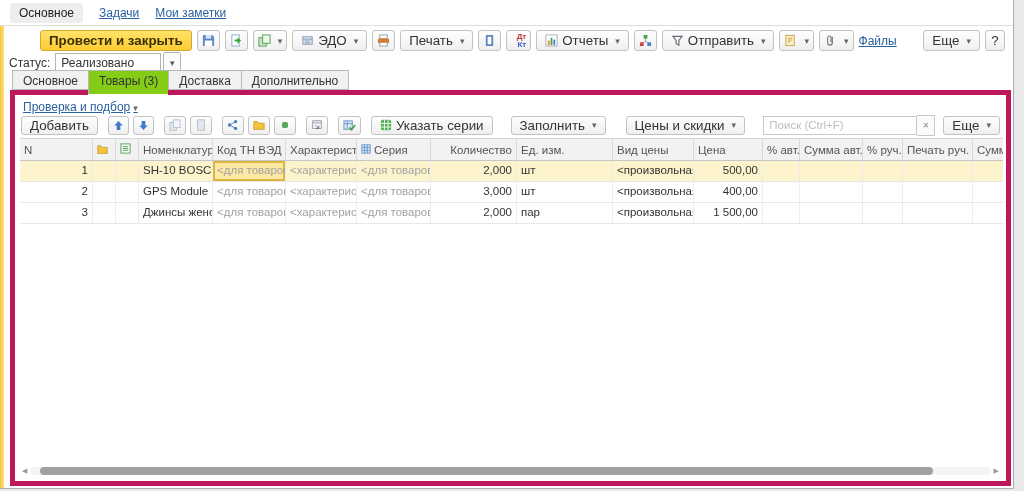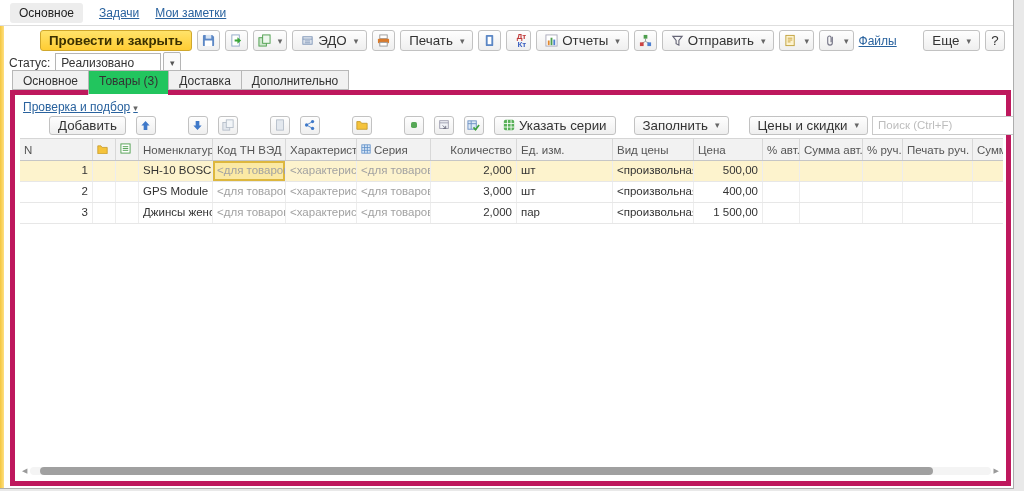--- a/index.html
+++ b/index.html
@@ -29,27 +29,27 @@
   .status-row{position:absolute;left:9px;top:53px;height:20px;display:flex;align-items:center;gap:5px;}
   .combo{display:flex;align-items:center;}
   .combo .field{width:94px;height:18px;border:1px solid #b5b5b5;padding:0 5px;line-height:18px;background:#fff;}
   .combo .drop{width:16px;height:20px;border:1px solid #b5b5b5;border-radius:2px;margin-left:2px;
     display:flex;align-items:center;justify-content:center;background:#fafafa;cursor:pointer;}
   .combo .drop::after{content:"▾";font-size:9px;color:#555;}
   
   .tabstrip{position:absolute;left:12px;top:70px;right:8px;height:20px;display:flex;}
   .tab{padding:3px 10px;border:1px solid #b8b8b8;border-right:none;background:#f1f1f1;color:#333;cursor:pointer;}
   .tab:last-child{border-right:1px solid #b8b8b8;}
-  .tab.on{background:#22c55e;position:relative;z-index:3;border-bottom:1px solid #fff;height:17px;}
+  .tab.on{background:#84cc16;position:relative;z-index:3;border-bottom:1px solid #fff;height:17px;}
   
   .pane{position:absolute;left:10px;right:2px;top:90px;bottom:2px;background:#fff;
     border:5px solid #be185d;z-index:2;}
   .check-link{position:absolute;left:8px;top:5px;}
   .tblbar{position:absolute;left:6px;top:19px;right:6px;height:22px;display:flex;align-items:center;gap:4px;}
-  .sm{height:19px;margin-left:28px;}
+  .sm{height:19px;}
   .gap6{margin-left:6px;}
   .search-wrap{margin-left:auto;display:flex;align-items:center;}
   .search-input{width:142px;height:17px;border:1px solid #c9c9c9;padding:0 5px;font:11.5px "Liberation Sans",sans-serif;color:#333;}
   .search-input::placeholder{color:#bdbdbd;}
   .clear-btn{width:17px;height:19px;border:1px solid #c9c9c9;border-left:none;background:#fbfbfb;
     display:flex;align-items:center;justify-content:center;cursor:pointer;}
   .clear-btn::after{content:"✕";font-size:8px;color:#888;}
   .more2{margin-left:8px;}
   
   .grid{position:absolute;left:5px;top:43px;right:3px;bottom:20px;overflow:hidden;font-size:11.5px;}

